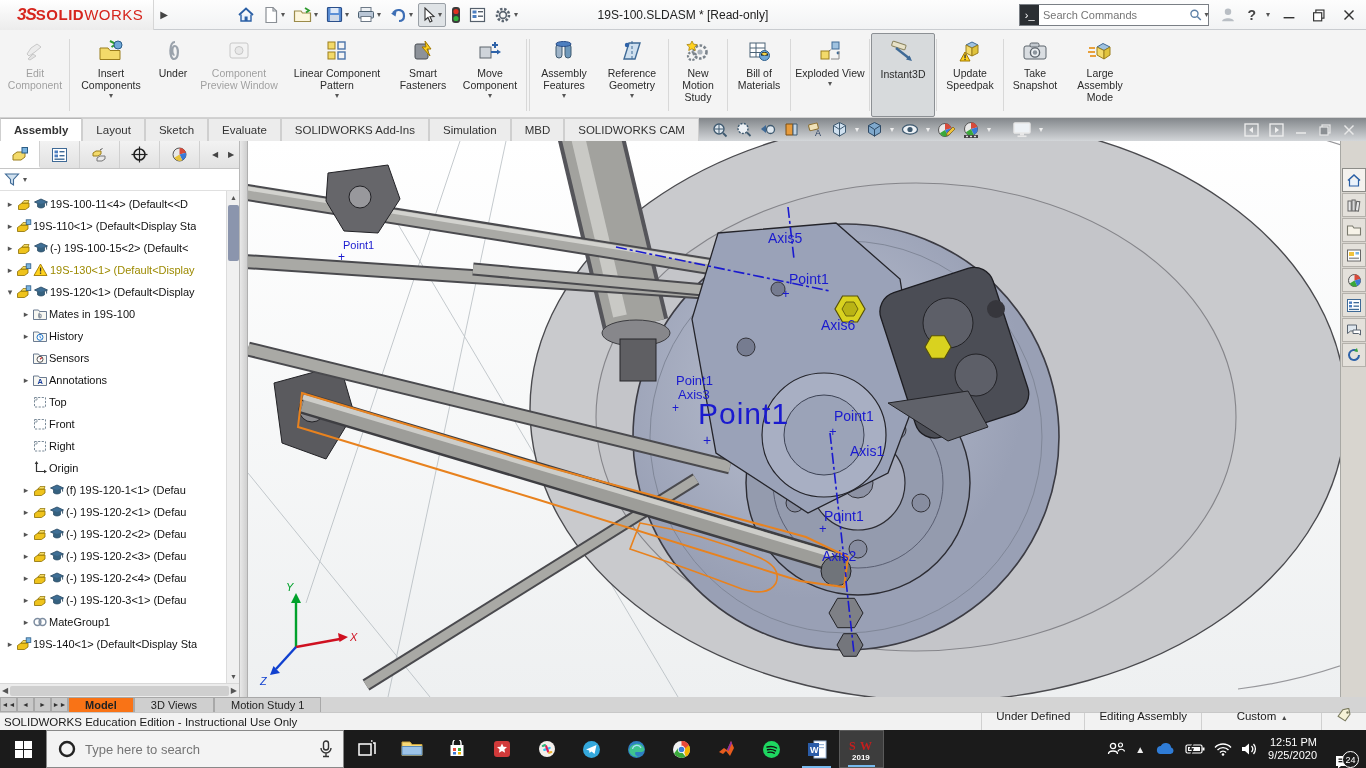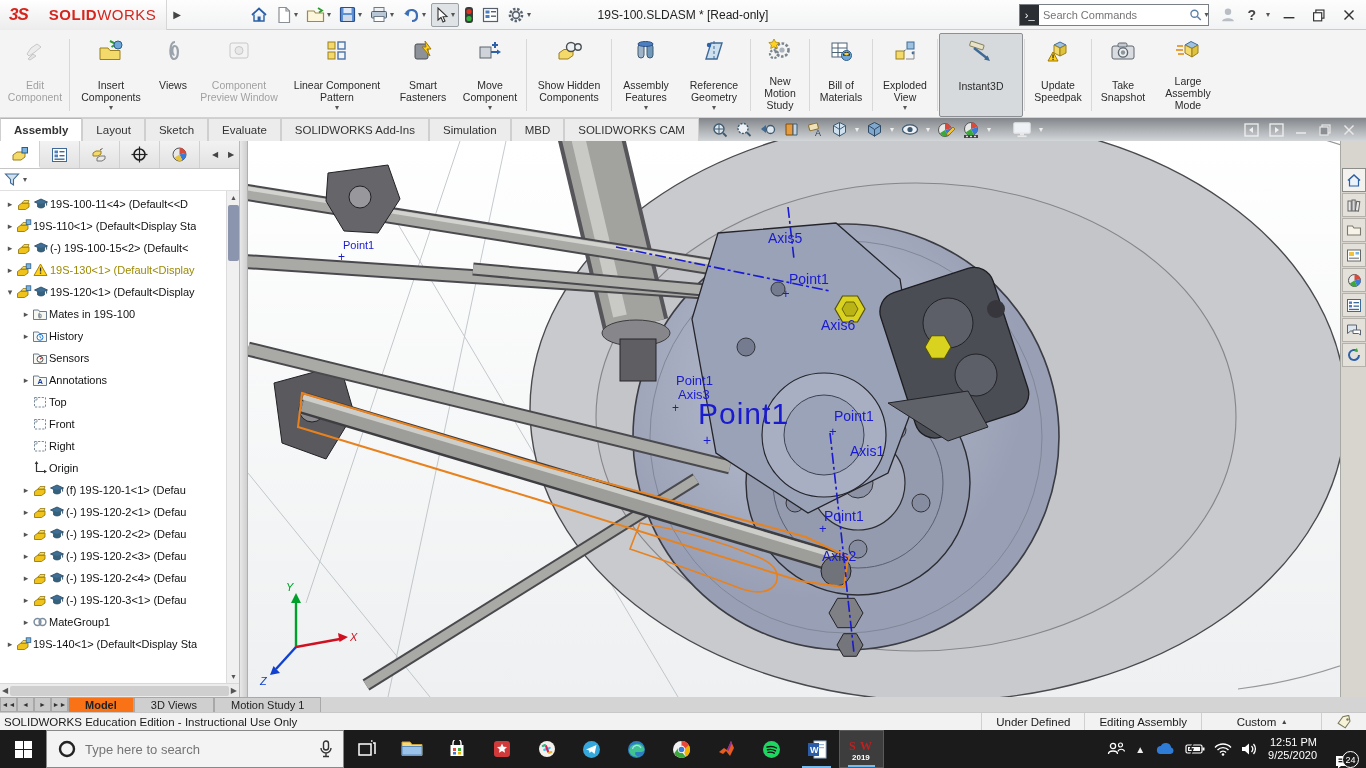--- a/index.html
+++ b/index.html
@@ -1,42 +1,42 @@
 <!DOCTYPE html>
 <html><head>
 <meta charset="utf-8">
 <style>
   * { margin:0; padding:0; box-sizing:border-box; }
   html,body { width:1366px; height:768px; overflow:hidden; font-family:"Liberation Sans",sans-serif; background:#e8e8e8; }
   svg { display:block; }
 
   
   #titlebar { position:absolute; left:0; top:0; width:1366px; height:30px; background:linear-gradient(#fdfdfd,#f2f3f4); border-bottom:1px solid #c9ccd0; display:flex; align-items:center; }
-  #logo-tile { height:30px; padding:0 10px 0 9px; background:linear-gradient(#ffffff,#ececec); border-right:1px solid #d6d6d6; display:flex; align-items:center; gap:21px; }
+  #logo-tile { height:30px; padding:0 10px 0 17px; background:linear-gradient(#ffffff,#ececec); border-right:1px solid #d6d6d6; display:flex; align-items:center; gap:0; }
   .logo-mark { color:#d6251d; font-weight:bold; font-style:italic; font-size:17px; letter-spacing:-1px; }
   .logo-text { font-size:15px; letter-spacing:.5px; color:#d6251d; }
   .logo-text b { font-weight:bold; }
   .flyout { color:#444; font-size:10px; padding:0 6px; }
   .tb-icons { display:flex; align-items:center; margin-left:60px; gap:2px; }
   .tb-btn { height:24px; display:flex; align-items:center; padding:0 3px; border-radius:2px; }
   .tb-btn.pressed { background:#dfe3e6; border:1px solid #9aa0a6; }
   .tb-arrow { font-size:8px; color:#555; margin-left:2px; }
   #doc-title { position:absolute; left:0; right:0; text-align:center; font-size:12px; color:#222; pointer-events:none; }
   #titlebar-right { margin-left:auto; display:flex; align-items:center; gap:8px; padding-right:6px; z-index:2; }
   #search-box { width:190px; height:22px; border:1px solid #7a7f85; background:#fff; display:flex; align-items:center; }
   #search-box .stile { width:22px; height:20px; background:#2b2f33; color:#fff; font-size:11px; display:flex; align-items:center; justify-content:center; }
   #search-box input { flex:1; border:0; outline:0; font-size:11px; padding:0 4px; color:#333; font-family:"Liberation Sans",sans-serif; }
   .win-glyph { width:22px; height:18px; display:flex; align-items:center; justify-content:center; }
 
   
   #ribbon { position:absolute; left:0; top:30px; width:1366px; height:88px; background:#f4f4f4; border-bottom:1px solid #d2d2d2; display:flex; align-items:stretch; padding:3px 2px 0 2px; }
   .rsep { width:1px; background:#d8d8d8; margin:6px 1px; }
   .rbtn { display:flex; flex-direction:column; align-items:center; padding:4px 3px 1px 3px; border-radius:2px; }
   .rbtn .ricon { height:28px; display:flex; align-items:center; }
-  .rbtn .rlabel { font-size:10.5px; line-height:12px; text-align:center; color:#2b2b2b; margin-top:14px; white-space:pre-line; }
+  .rbtn .rlabel { font-size:10.5px; line-height:12px; text-align:center; color:#2b2b2b; margin-top:2px; white-space:pre-line; }
   .rbtn .rarrow { font-size:8px; color:#555; height:9px; }
   .rbtn.disabled { opacity:.42; filter:grayscale(1); }
   .rbtn.active { background:#d7dadc; border:1px solid #8c9094; }
 
   
   #tabrow { position:absolute; left:0; top:118px; width:1366px; height:23px; display:flex; align-items:stretch; background:#fef9c3; }
   .ctab { padding:0 13px; display:flex; align-items:center; font-size:11.5px; color:#333; background:#ececec; border:1px solid #cfcfcf; border-bottom:0; }
   .ctab.active { background:#fff; font-weight:bold; border-top:1px solid #b5b5b5; }
   #headsup { flex:1; background:linear-gradient(#83878b,#d3d6d9); display:flex; align-items:center; gap:7px; padding-left:12px; }
   .hu-icon { display:flex; align-items:center; }
@@ -84,21 +84,21 @@
   
   #doctabs { position:absolute; left:0; top:697px; width:1366px; height:15px; background:#d4d4d4; display:flex; align-items:stretch; font-size:11px; }
   .dnav { width:17px; background:#c8c8c8; border:1px solid #a8a8a8; display:flex; align-items:center; justify-content:center; font-size:7px; color:#333; }
   .dtab { padding:0 16px; display:flex; align-items:center; background:#cfcfcf; border:1px solid #a8a8a8; border-bottom:0; color:#222; }
   .dtab.active { background:#f97316; font-weight:bold; }
 
   
   #statusbar { position:absolute; left:0; top:712px; width:1366px; height:18px; background:#f2f2f2; border-top:1px solid #c8c8c8; display:flex; align-items:center; font-size:11.5px; color:#1a1a1a; }
   #statusbar .sleft { padding-left:4px; }
   #statusbar .sright { margin-left:auto; display:flex; align-items:center; height:100%; }
-  .scell { padding:0 14px; border-left:1px solid #d0d0d0; height:100%; display:flex; align-items:center; gap:6px; }
+  .scell { padding:8px 14px; border-left:1px solid #d0d0d0; height:100%; display:flex; align-items:flex-end; gap:6px; }
   .scell .uparr { font-size:8px; color:#444; }
 
   
   #taskbar { position:absolute; left:0; top:730px; width:1366px; height:38px; background:#1b1b1b; display:flex; align-items:stretch; }
   #start-btn { width:46px; display:flex; align-items:center; justify-content:center; }
   #tb-search { width:298px; background:#f3f3f3; display:flex; align-items:center; gap:8px; padding:0 10px; border:1px solid #888;justify-content:center; }
   #tb-search input { flex:1; border:0; outline:0; background:transparent; font-size:13px; color:#333; font-family:"Liberation Sans",sans-serif; }
   .tb-tile { width:45px; display:flex; align-items:center; justify-content:center; position:relative; }
   .tb-tile.open::after { content:""; position:absolute; left:8px; right:8px; bottom:0; height:2px; background:#76b9ed; }
   .tb-tile.active-app { background:#3d3d3d; border:1px solid #5a5a5a; }
@@ -245,21 +245,21 @@
       </span>
     <span class="rlabel">Insert Components</span>
       <span class="rarrow">▾</span>
   </div>
   <div class="rbtn" style="width:44px">
     <span class="ricon">
         <svg width="22" height="24" viewBox="0 0 22 24">
           <path d="M13,3 C7,3 7,20 12,20 C17,20 17,7 13,7 C9.5,7 9.5,16 12.5,16" fill="none" stroke="#9aa2ab" stroke-width="2.2"></path>
         </svg>
       </span>
-    <span class="rlabel">Views</span>
+    <span class="rlabel">Under</span>
       <span class="rarrow"></span>
   </div>
   <div class="rbtn disabled" style="width:88px">
     <span class="ricon">
         <svg width="24" height="24" viewBox="0 0 24 24">
           <rect x="3" y="4" width="18" height="15" rx="2" fill="#f2f2f2" stroke="#8a8a8a"></rect>
           <circle cx="12" cy="11.5" r="4" fill="#d8d8d8" stroke="#8a8a8a"></circle>
         </svg>
       </span>
     <span class="rlabel">Component Preview Window</span>
@@ -293,31 +293,20 @@
           <rect x="3" y="8" width="11" height="11" fill="#cfd4da" stroke="#5c646c"></rect>
           <path d="M15,6 h6 m-3,-3 v6" stroke="#2e62a8" stroke-width="2"></path>
           <path d="M14,13 l8,0" stroke="#2e62a8" stroke-width="2"></path>
           <path d="M24,13 l-4,-2.5 v5 z" fill="#2e62a8"></path>
         </svg>
       </span>
     <span class="rlabel">Move Component</span>
       <span class="rarrow">▾</span>
   </div>
   <div class="rsep"></div>
-  <div class="rbtn" style="width:82px">
-    <span class="ricon">
-        <svg width="26" height="24" viewBox="0 0 26 24">
-          <path d="M3,14 l5,-3.5 h9 v6 l-5,3.5 h-9 z" fill="#f3da6a" stroke="#9b7e1d"></path>
-          <circle cx="15" cy="8" r="4.5" fill="#eef1f4" stroke="#4a4f55" stroke-width="1.4"></circle>
-          <circle cx="22" cy="8" r="3.2" fill="#eef1f4" stroke="#4a4f55" stroke-width="1.4"></circle>
-        </svg>
-      </span>
-    <span class="rlabel">Show Hidden Components</span>
-      <span class="rarrow"></span>
-  </div>
   <div class="rsep"></div>
   <div class="rbtn" style="width:66px">
     <span class="ricon">
         <svg width="24" height="24" viewBox="0 0 24 24">
           <rect x="4" y="5" width="6" height="14" rx="3" fill="#9fb4c8" stroke="#3f5a70"></rect>
           <rect x="13" y="5" width="6" height="14" rx="3" fill="#6f98ba" stroke="#3f5a70"></rect>
           <ellipse cx="11.5" cy="5" rx="7.5" ry="2.5" fill="#4d7fc0" stroke="#2b4f8a"></ellipse>
         </svg>
       </span>
     <span class="rlabel">Assembly Features</span>
@@ -357,35 +346,35 @@
           <line x1="9" y1="4" x2="9" y2="18" stroke="#4a6276"></line>
           <circle cx="17.5" cy="16.5" r="5" fill="#6fa8d8" stroke="#2b5d8a"></circle>
           <path d="M14,16.5 a3.5,3.5 0 0 1 7,0" fill="#f0c country" stroke="none"></path>
           <path d="M14.2,15 a4.8,4.8 0 0 1 6.6,0 l-3.3,1.5 z" fill="#f2d44a"></path>
         </svg>
       </span>
     <span class="rlabel">Bill of Materials</span>
       <span class="rarrow"></span>
   </div>
   <div class="rsep"></div>
-  <div class="rbtn" style="width:62px">
+  <div class="rbtn" style="width:76px">
     <span class="ricon">
         <svg width="24" height="24" viewBox="0 0 24 24">
           <rect x="3" y="12" width="8" height="8" fill="#f3da6a" stroke="#9b7e1d"></rect>
           <rect x="14" y="3" width="7" height="7" fill="#9fc2e0" stroke="#3f6a96"></rect>
           <path d="M11,12 L14,10" stroke="#666" stroke-dasharray="2 1.4"></path>
           <circle cx="20" cy="14" r="1.4" fill="#3f6a96"></circle>
           <path d="M13,20 h8 M21,12 v8" stroke="#888" stroke-width="1"></path>
         </svg>
       </span>
     <span class="rlabel">Exploded View</span>
       <span class="rarrow">▾</span>
   </div>
   <div class="rsep"></div>
-  <div class="rbtn active" style="width:84px">
+  <div class="rbtn active" style="width:64px">
     <span class="ricon">
         <svg width="26" height="24" viewBox="0 0 26 24">
           <rect x="2" y="3" width="14" height="5" rx="1" fill="#e8e2c8" stroke="#8a8460" transform="rotate(18 9 5)"></rect>
           <path d="M6,8 L20,19" stroke="#3f6a96" stroke-width="2.4"></path>
           <path d="M22,21 l-6,-1.5 3.5,-4 z" fill="#3f6a96"></path>
         </svg>
       </span>
     <span class="rlabel">Instant3D</span>
       <span class="rarrow"></span>
   </div>

